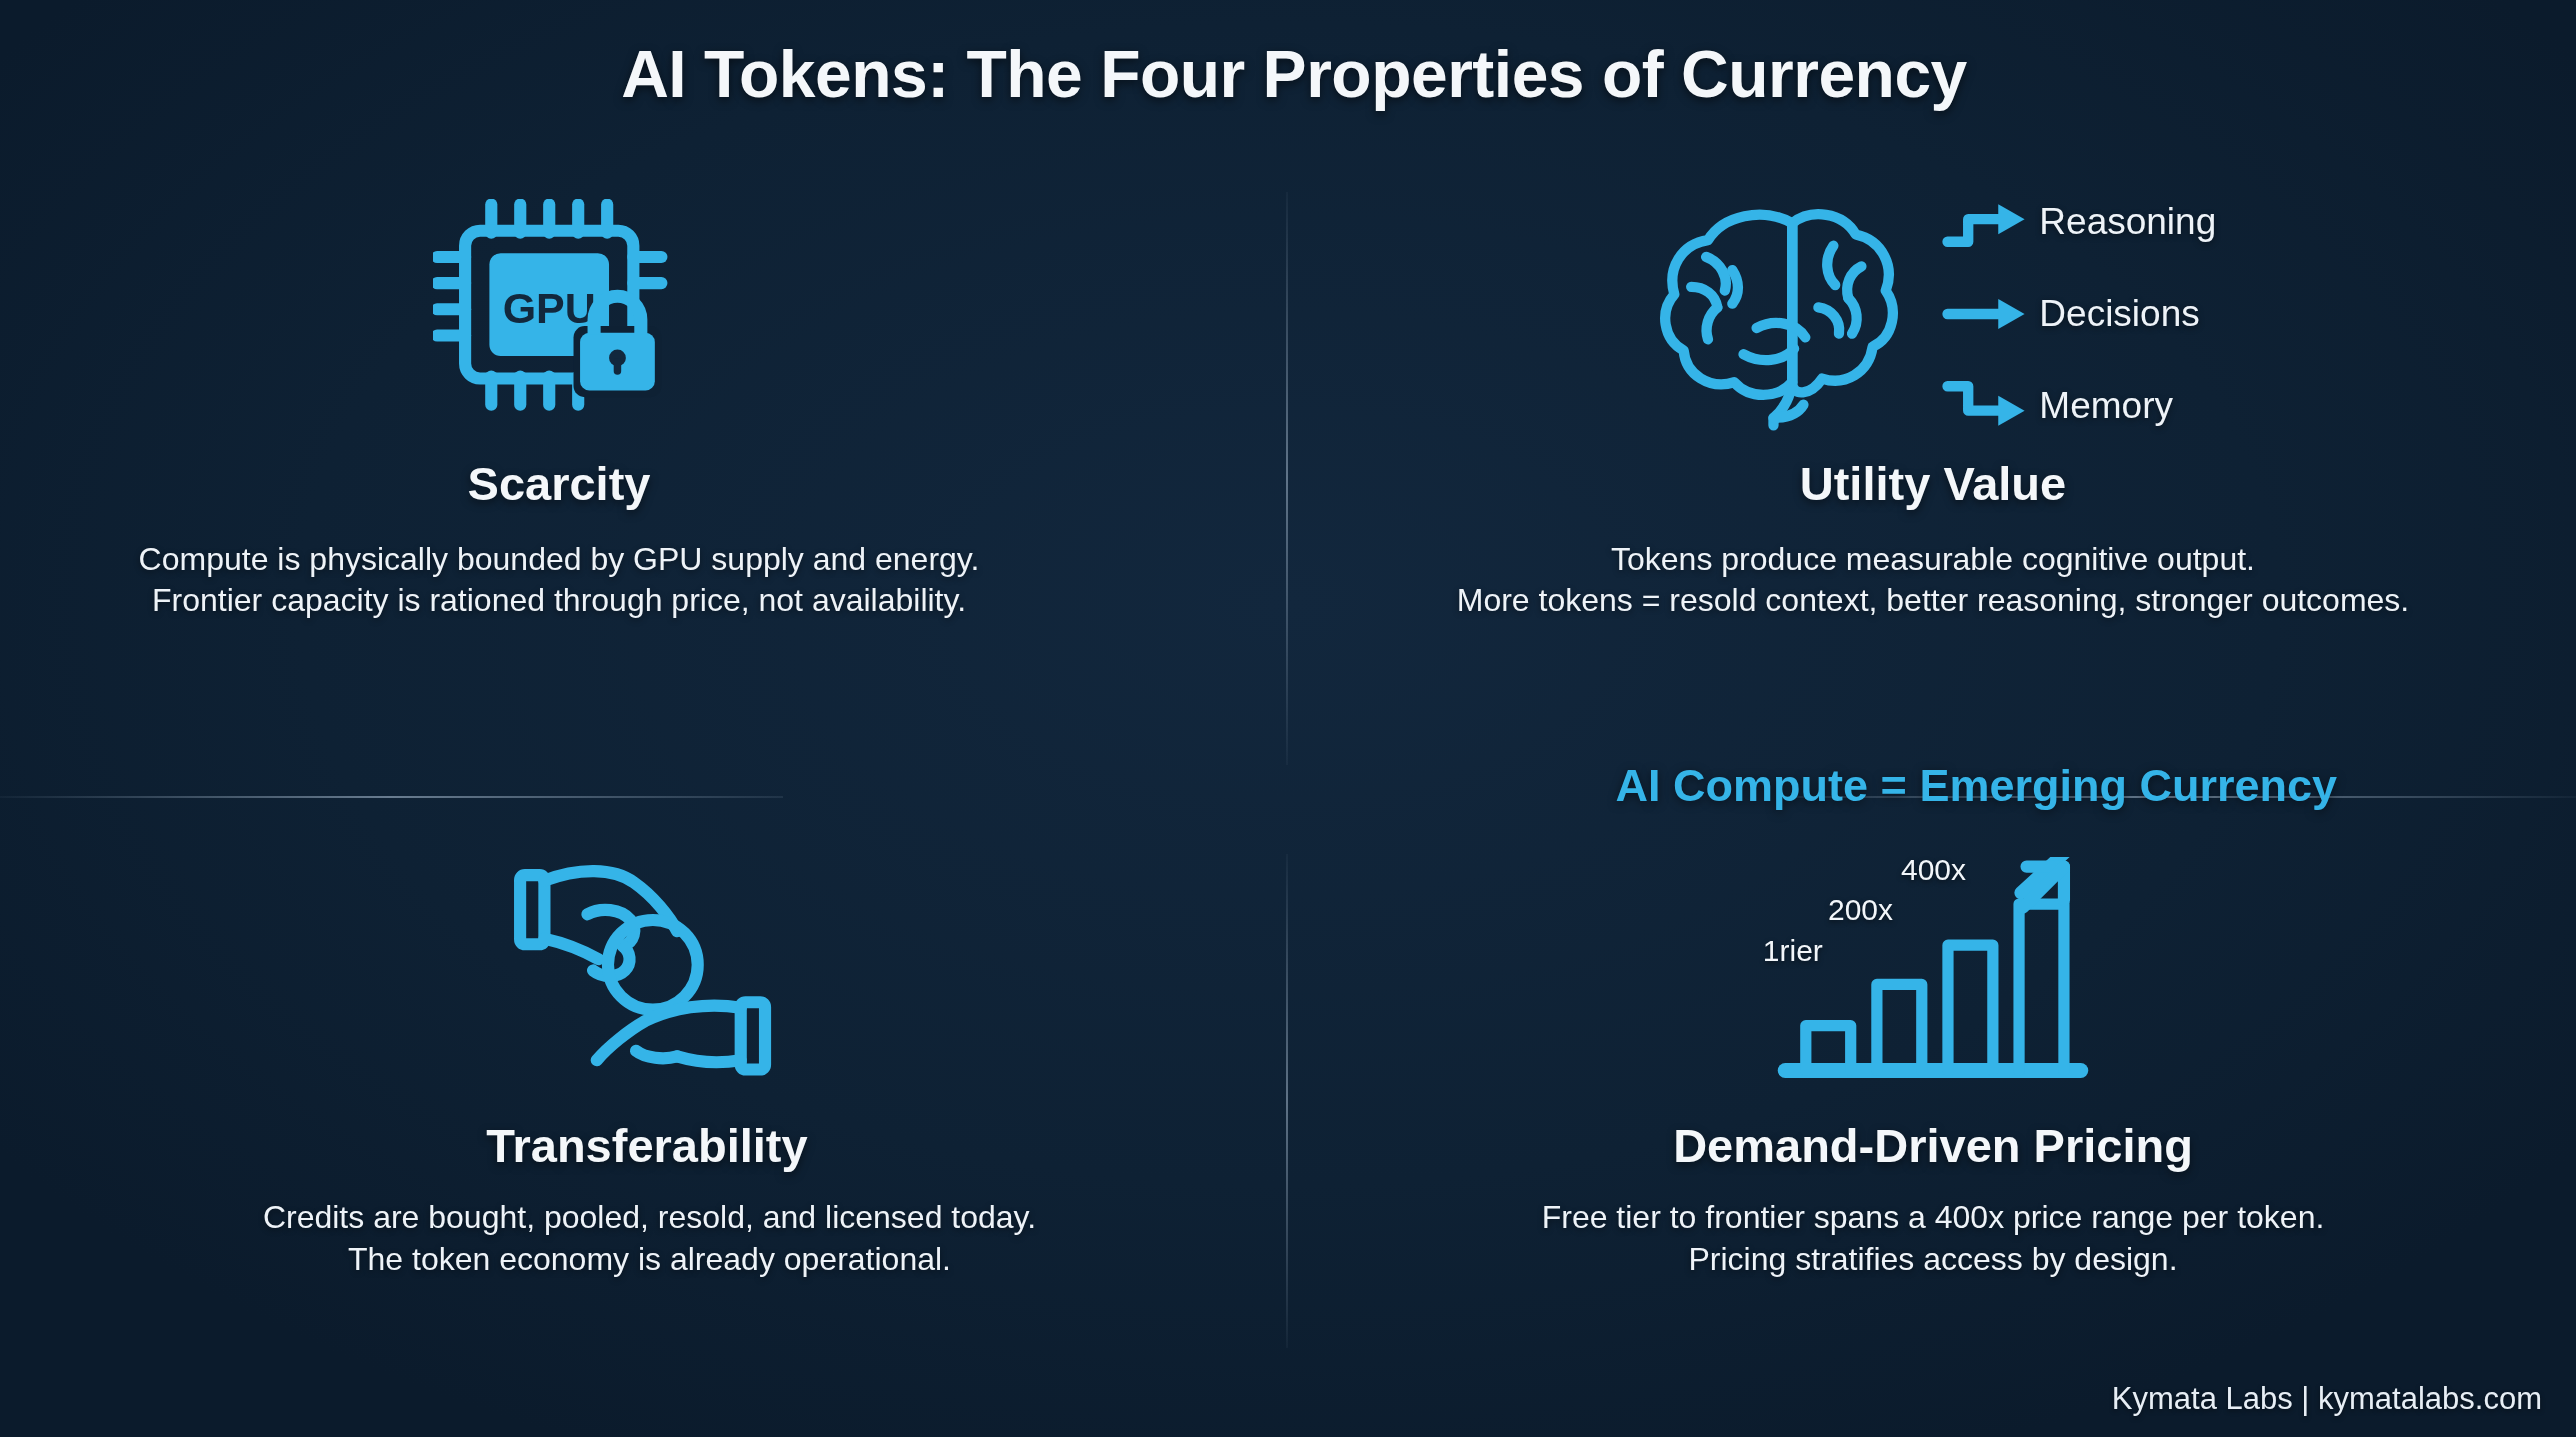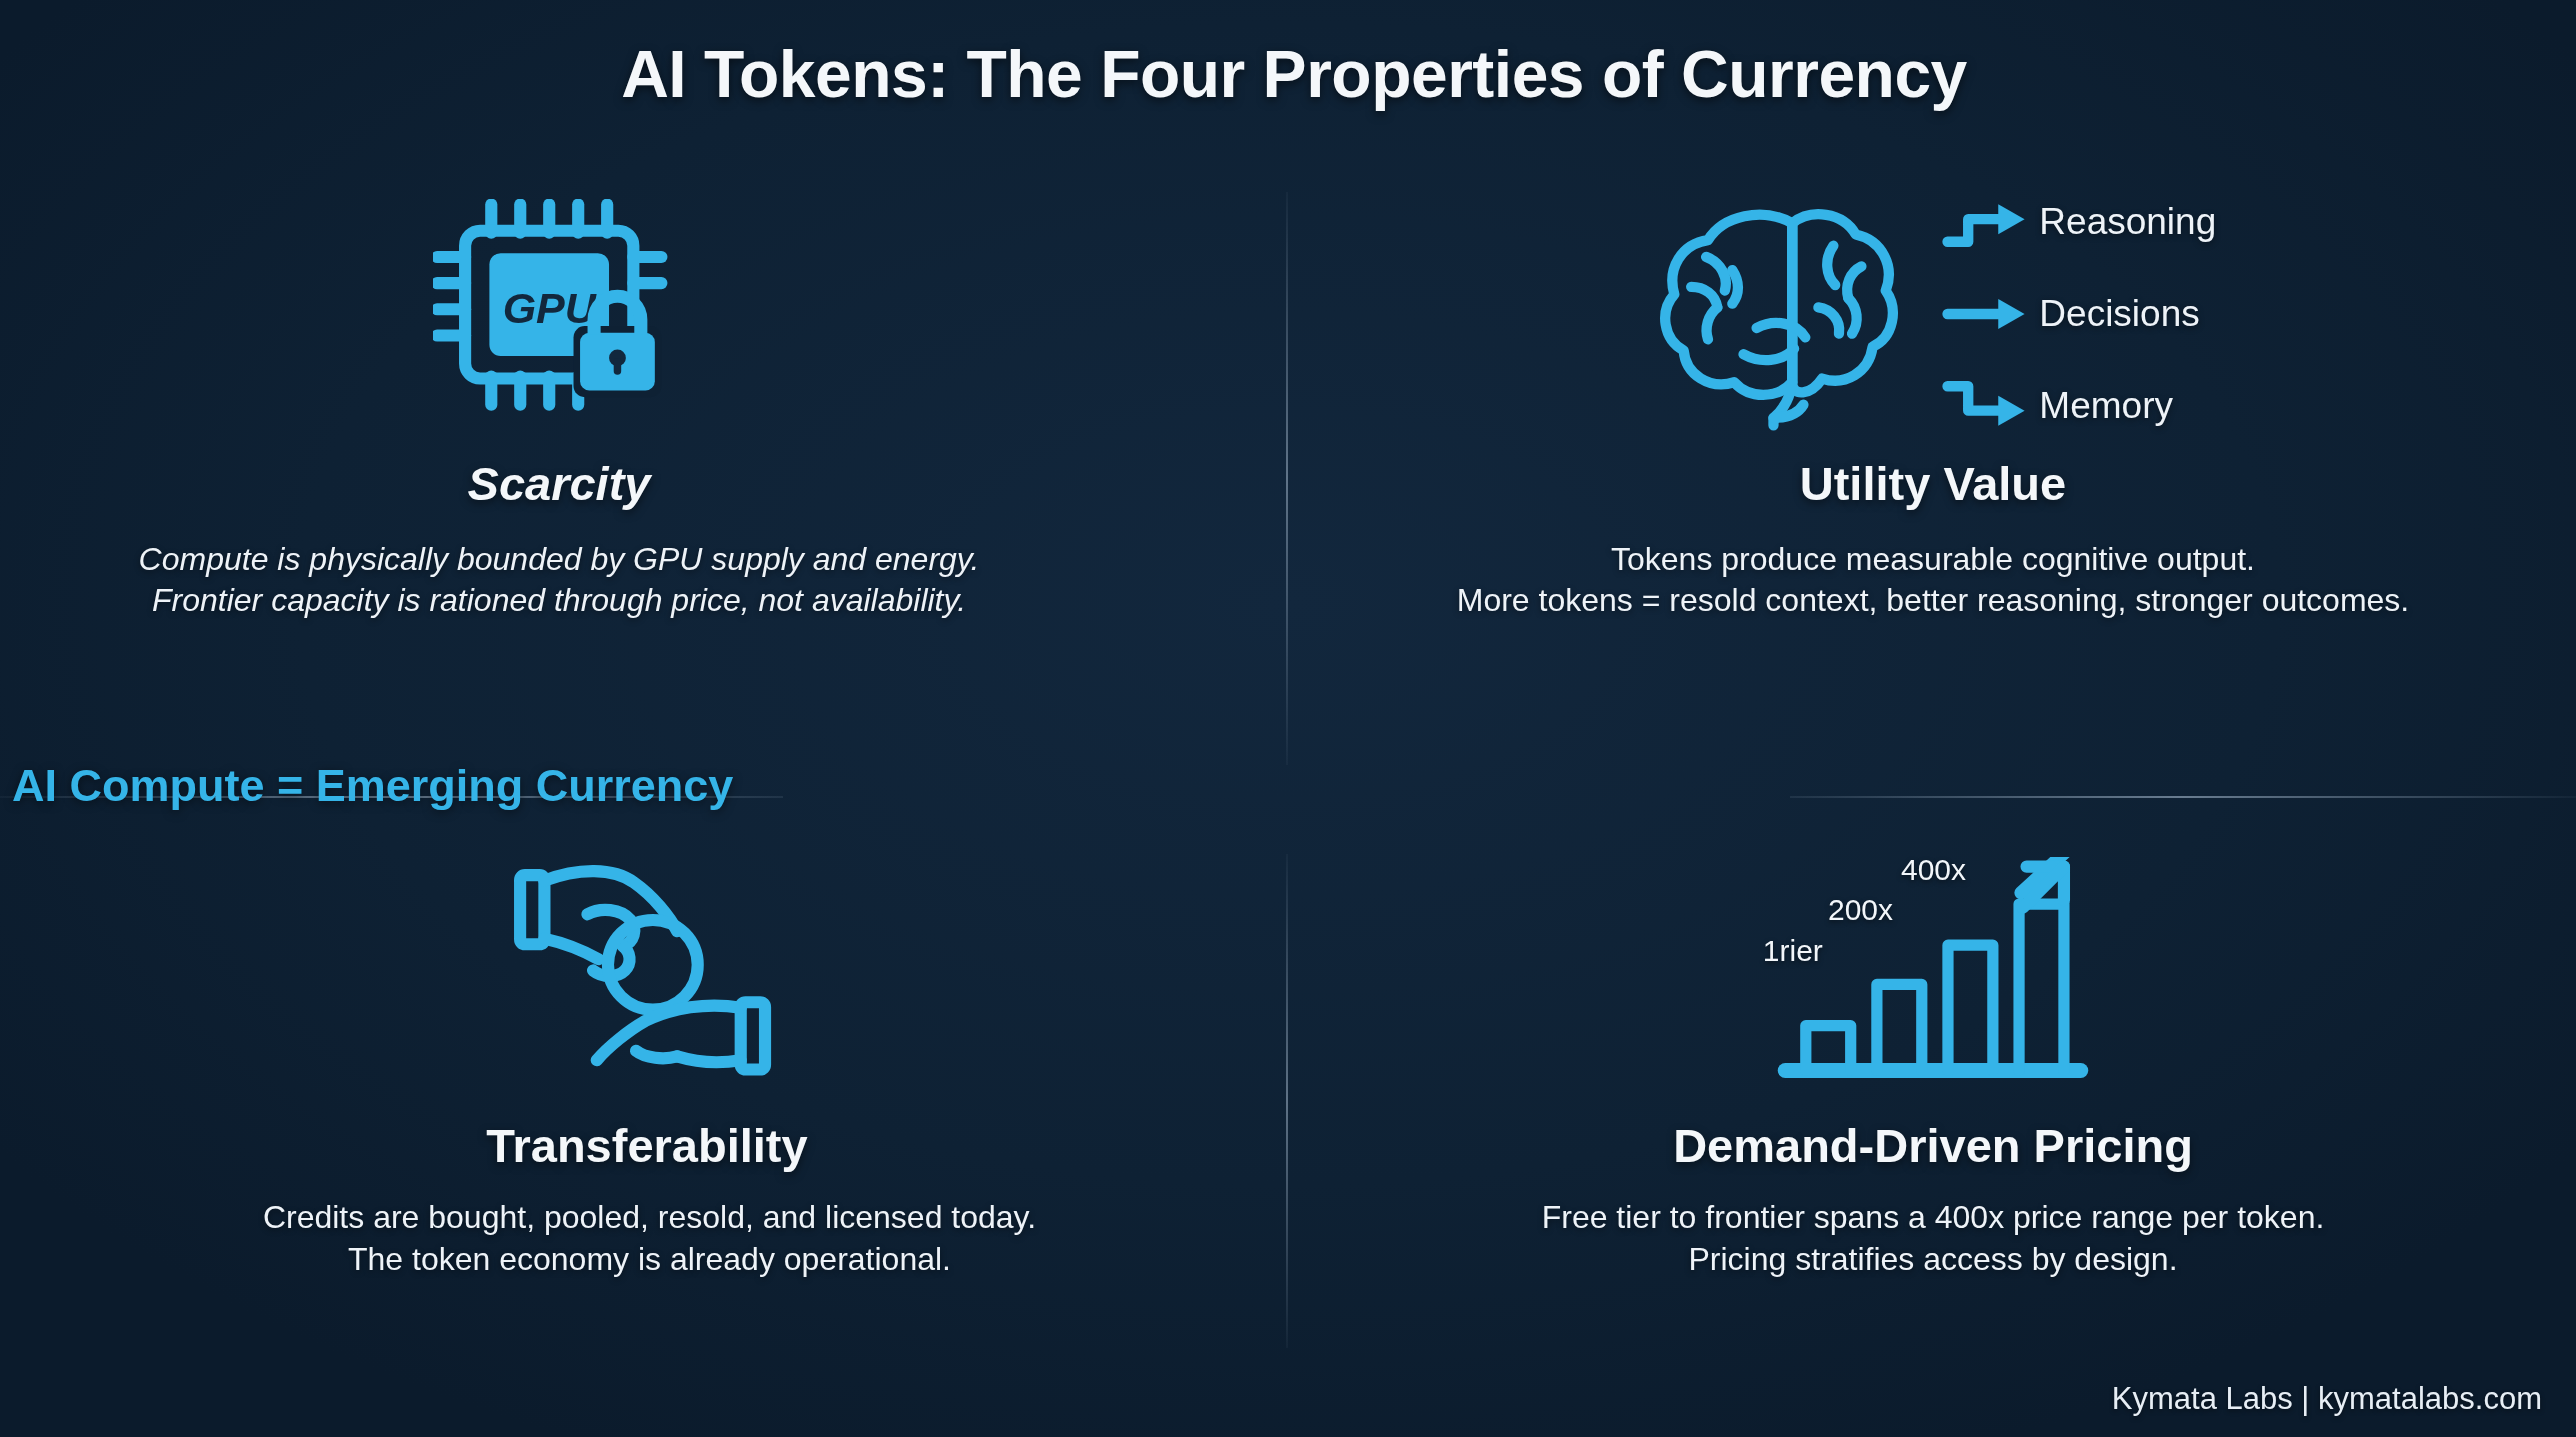--- a/index.html
+++ b/index.html
@@ -39,31 +39,31 @@
     position:absolute; top:796px; height:1.9px;
     background:linear-gradient(to right, rgba(150,170,190,.05), rgba(165,185,205,.6), rgba(150,170,190,.12));
   }
   .hline.left{ left:0; width:783px; }
   .hline.right{ left:1790px; width:786px;
     background:linear-gradient(to left, rgba(150,170,190,.05), rgba(165,185,205,.6), rgba(150,170,190,.12));
   }
 
   
   .band-label{
-    position:absolute; top:760px; left:12px; width:2336px;
-    text-align:left;
+    position:absolute; top:760px; left:1px; width:2336px;
+    text-align:right;
     color:#35b4e8;
     font-size:45px;
     font-weight:bold;
     text-shadow:0 1.9px 9.4px rgba(0,0,0,.5);
   }
 
   
   .quad{ position:absolute; }
-  .q-tl{ left:0;     top:140px;  width:1118px; height:655px;font-style:italic; }
+  .q-tl{ left:0;     top:140px;  width:1118px; height:655px; }
   .q-tr{ left:1290px;top:140px;  width:1286px; height:655px; }
   .q-bl{ left:0;     top:824px;  width:1286px; height:562px; }
   .q-br{ left:1290px;top:824px;  width:1286px; height:562px; }
 
   .icon-wrap{ display:flex; align-items:center; justify-content:center; }
   .card-title{
     text-align:center;
     color:#f4f7fa;
     font-size:47px;
     font-weight:bold;

